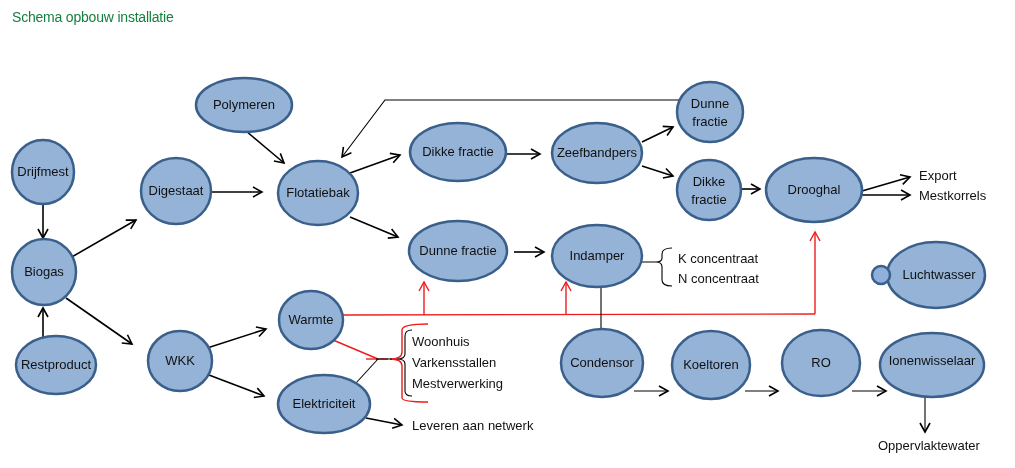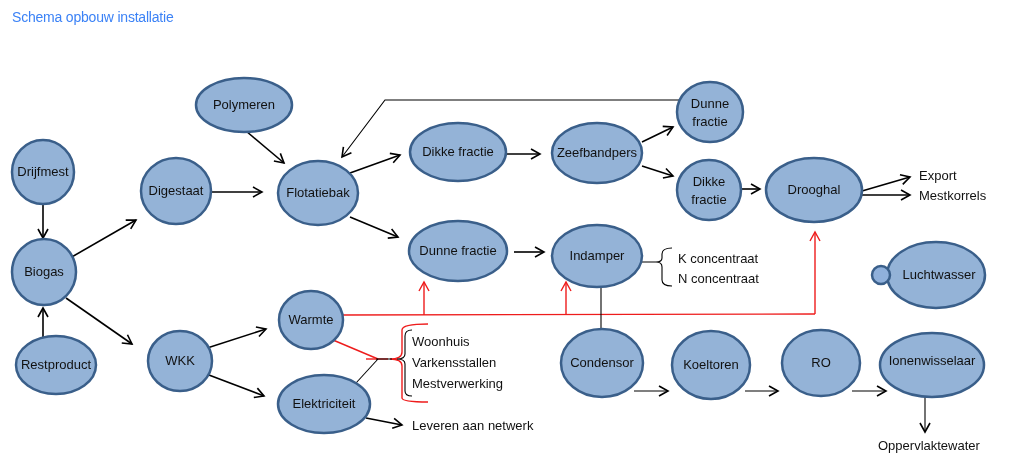--- a/index.html
+++ b/index.html
@@ -1,18 +1,18 @@
 <!DOCTYPE html>
 <html><head>
 <meta charset="utf-8">
 <style>
   html, body { margin: 0; padding: 0; background: #ffffff; }
   body { width: 1015px; height: 468px; position: relative; overflow: hidden;
          font-family: "DejaVu Sans", "Liberation Sans", sans-serif; }
-  #title { position: absolute; left: 12px; top: 9px; font-size: 14px; color: #3b82f6;
+  #title { position: absolute; left: 12px; top: 9px; font-size: 14px; color: #15803d;
            font-family: "Liberation Sans", sans-serif; letter-spacing: -0.2px; }
   svg { position: absolute; left: 0; top: 0; }
   .node { fill: #94b3d7; stroke: #3a5f8a; stroke-width: 2.5; }
   .lbl { font-family: "Liberation Sans", sans-serif; font-size: 13px; fill: #111; }
   .txt { font-family: "Liberation Sans", sans-serif; font-size: 13px; fill: #111; }
   .blk { stroke: #000; stroke-width: 1.6; fill: none; }
   .blk-thin { stroke: #000; stroke-width: 1.1; fill: none; }
   .red { stroke: #ee1c1c; stroke-width: 1.4; fill: none; }
 </style>
 </head>

